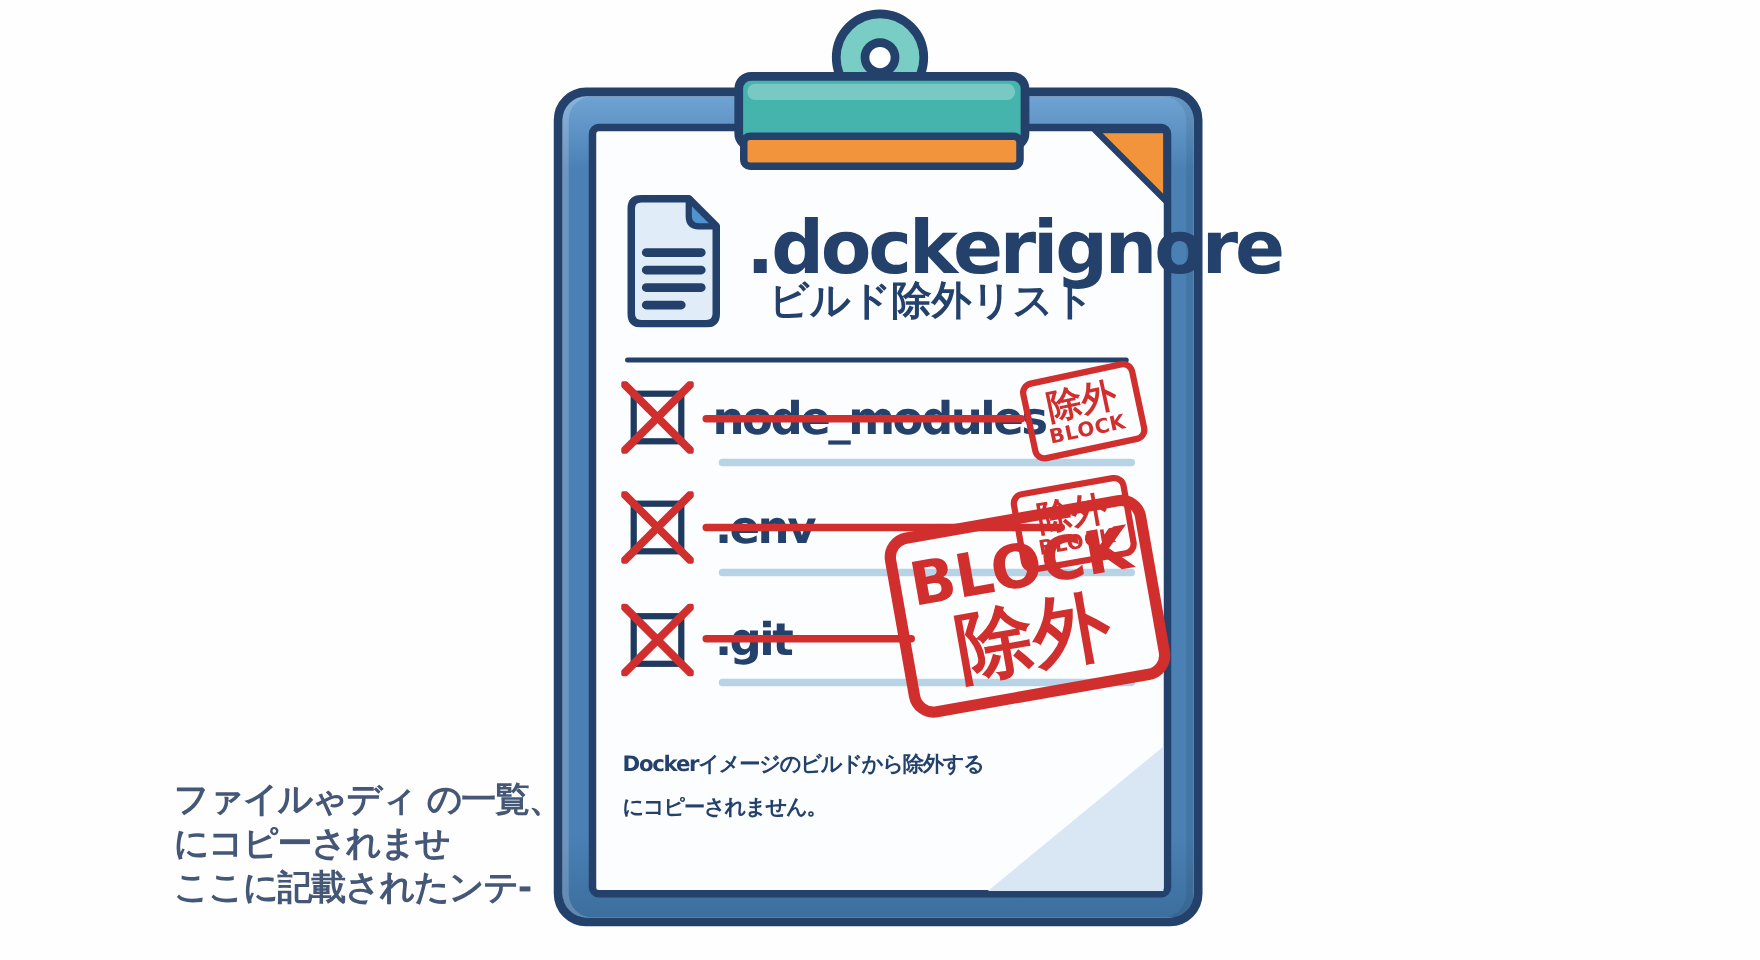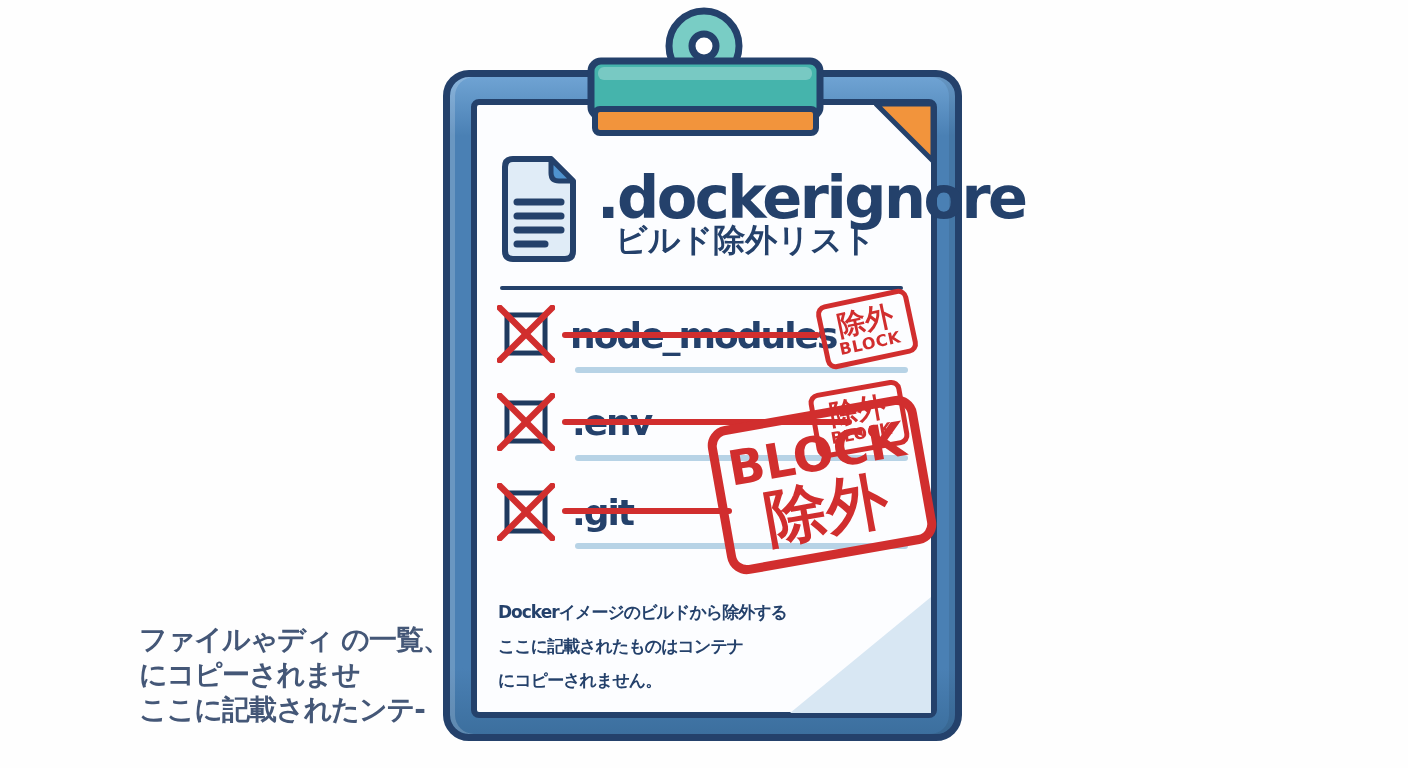--- a/index.html
+++ b/index.html
@@ -147,17 +147,16 @@
     <div class="l2">BLOCK</div>
   </div>
 
   <div class="abs stamp-big">
     <div class="l1">BLOCK</div>
     <div class="l2">除外</div>
   </div>
 
   <div class="abs description">
     <div>Dockerイメージのビルドから除外する</div>
-    <div>ここに記載されたものはコンテナ</div>
     <div>にコピーされません。</div>
   </div>
 
 </div>
 
 </body></html>

